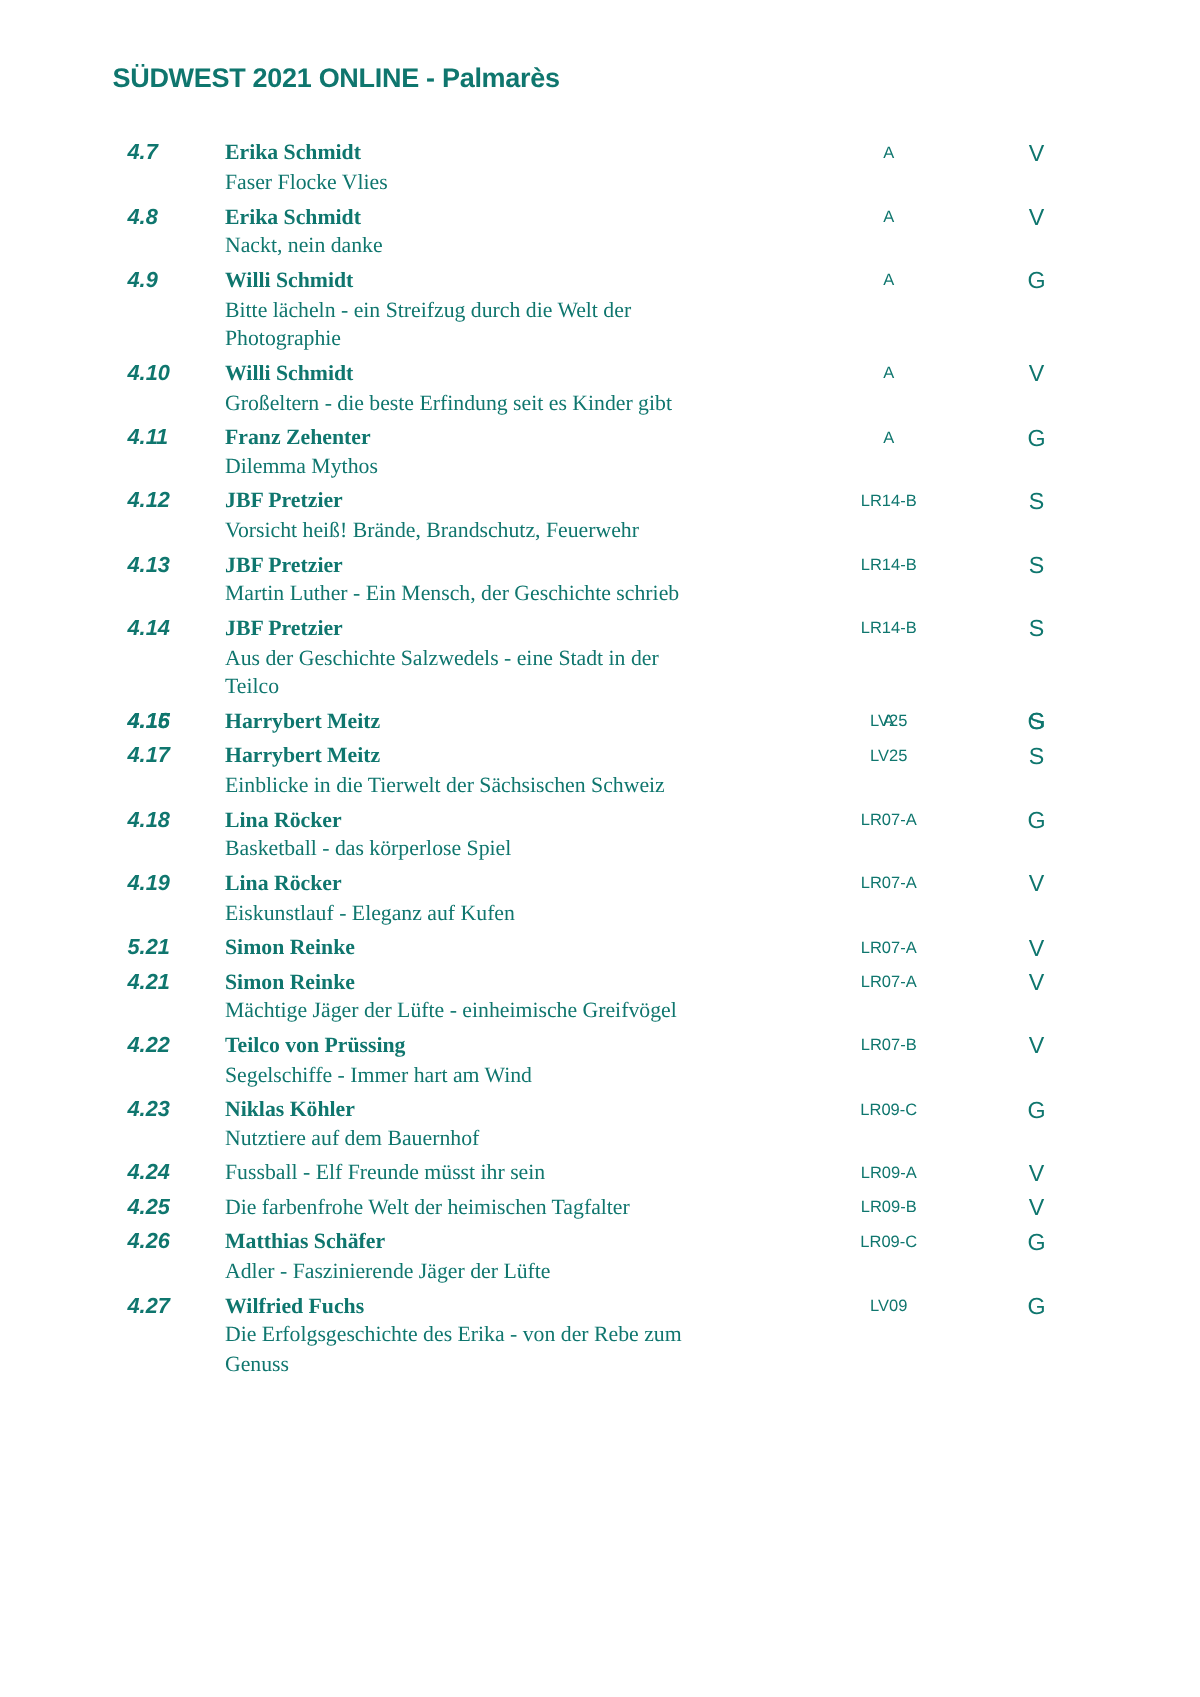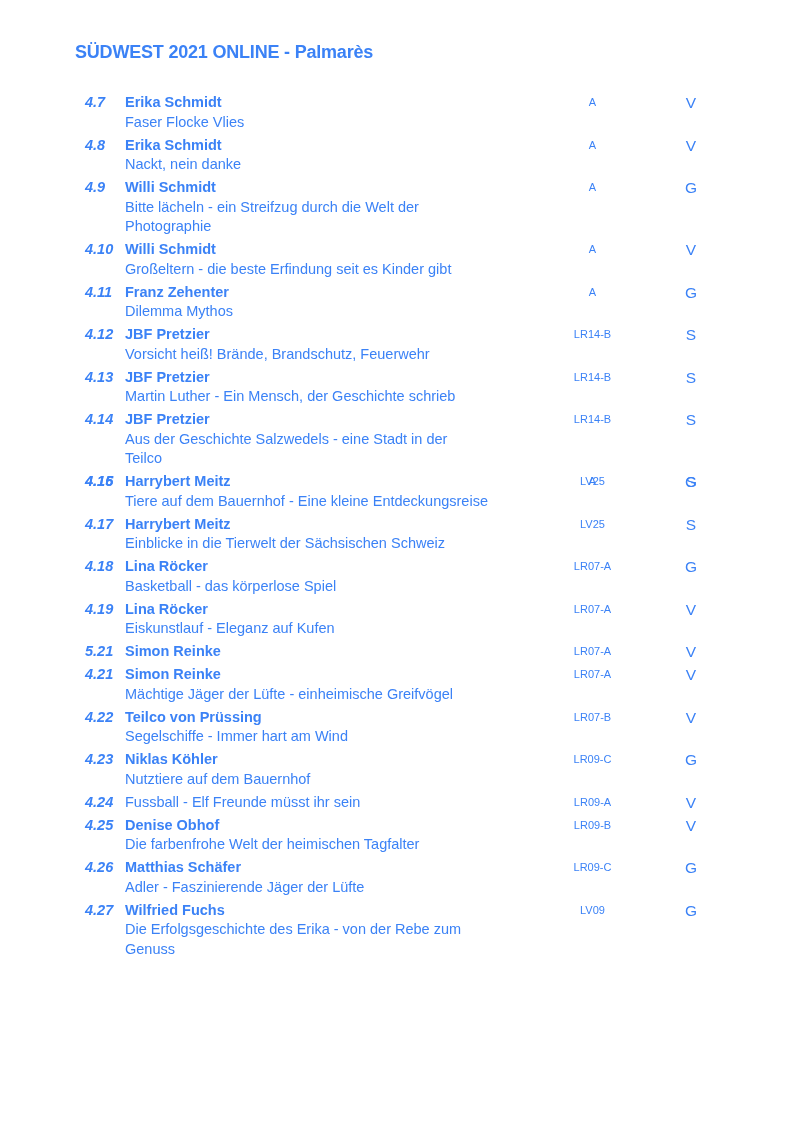--- a/index.html
+++ b/index.html
@@ -5,21 +5,21 @@
   html, body {
     margin: 0;
     padding: 0;
     background: #ffffff;
   }
   .page {
     position: relative;
     width: 800px;
     height: 1131px;
     background: #ffffff;
-    color: #3b82f6;
+    color: #0f766e;
     font-family: "Liberation Sans", sans-serif;
     overflow: hidden;
   }
   .doc-title {
     position: absolute;
     left: 75px;
     top: 42px;
     font-size: 18px;
     font-weight: bold;
     letter-spacing: -0.2px;
@@ -38,24 +38,25 @@
   .entry-num {
     position: absolute;
     left: 0;
     top: 0;
     font-weight: bold;
     font-size: 14.5px;
     line-height: 19.5px;
     font-style: italic;
   }
   .entry-main {
-    margin-left: 40px;
+    margin-left: 65px;
     width: 420px;
     font-size: 14.5px;
     line-height: 19.5px;
+    font-family: Liberation Serif, serif;
   }
   .author {
     font-weight: bold;
     white-space: nowrap;
   }
   .work-line {
     white-space: nowrap;
   }
   .code {
     position: absolute;
@@ -160,21 +161,20 @@
       </div>
       <div class="entry">
         <div class="entry-num">4.15</div>
         <div class="code">A</div>
         <div class="award">G</div>
       </div>
       <div class="entry">
         <div class="entry-num">4.16</div>
         <div class="entry-main">
           <div class="author">Harrybert Meitz</div>
-          <div class="work-line">Tiere auf dem Bauernhof - Eine kleine Entdeckungsreise</div>
         </div>
         <div class="code">LV25</div>
         <div class="award">S</div>
       </div>
       <div class="entry">
         <div class="entry-num">4.17</div>
         <div class="entry-main">
           <div class="author">Harrybert Meitz</div>
           <div class="work-line">Einblicke in die Tierwelt der Sächsischen Schweiz</div>
         </div>
@@ -238,21 +238,20 @@
         <div class="entry-num">4.24</div>
         <div class="entry-main">
           <div class="work-line">Fussball - Elf Freunde müsst ihr sein</div>
         </div>
         <div class="code">LR09-A</div>
         <div class="award">V</div>
       </div>
       <div class="entry">
         <div class="entry-num">4.25</div>
         <div class="entry-main">
-          <div class="author">Denise Obhof</div>
           <div class="work-line">Die farbenfrohe Welt der heimischen Tagfalter</div>
         </div>
         <div class="code">LR09-B</div>
         <div class="award">V</div>
       </div>
       <div class="entry">
         <div class="entry-num">4.26</div>
         <div class="entry-main">
           <div class="author">Matthias Schäfer</div>
           <div class="work-line">Adler - Faszinierende Jäger der Lüfte</div>

